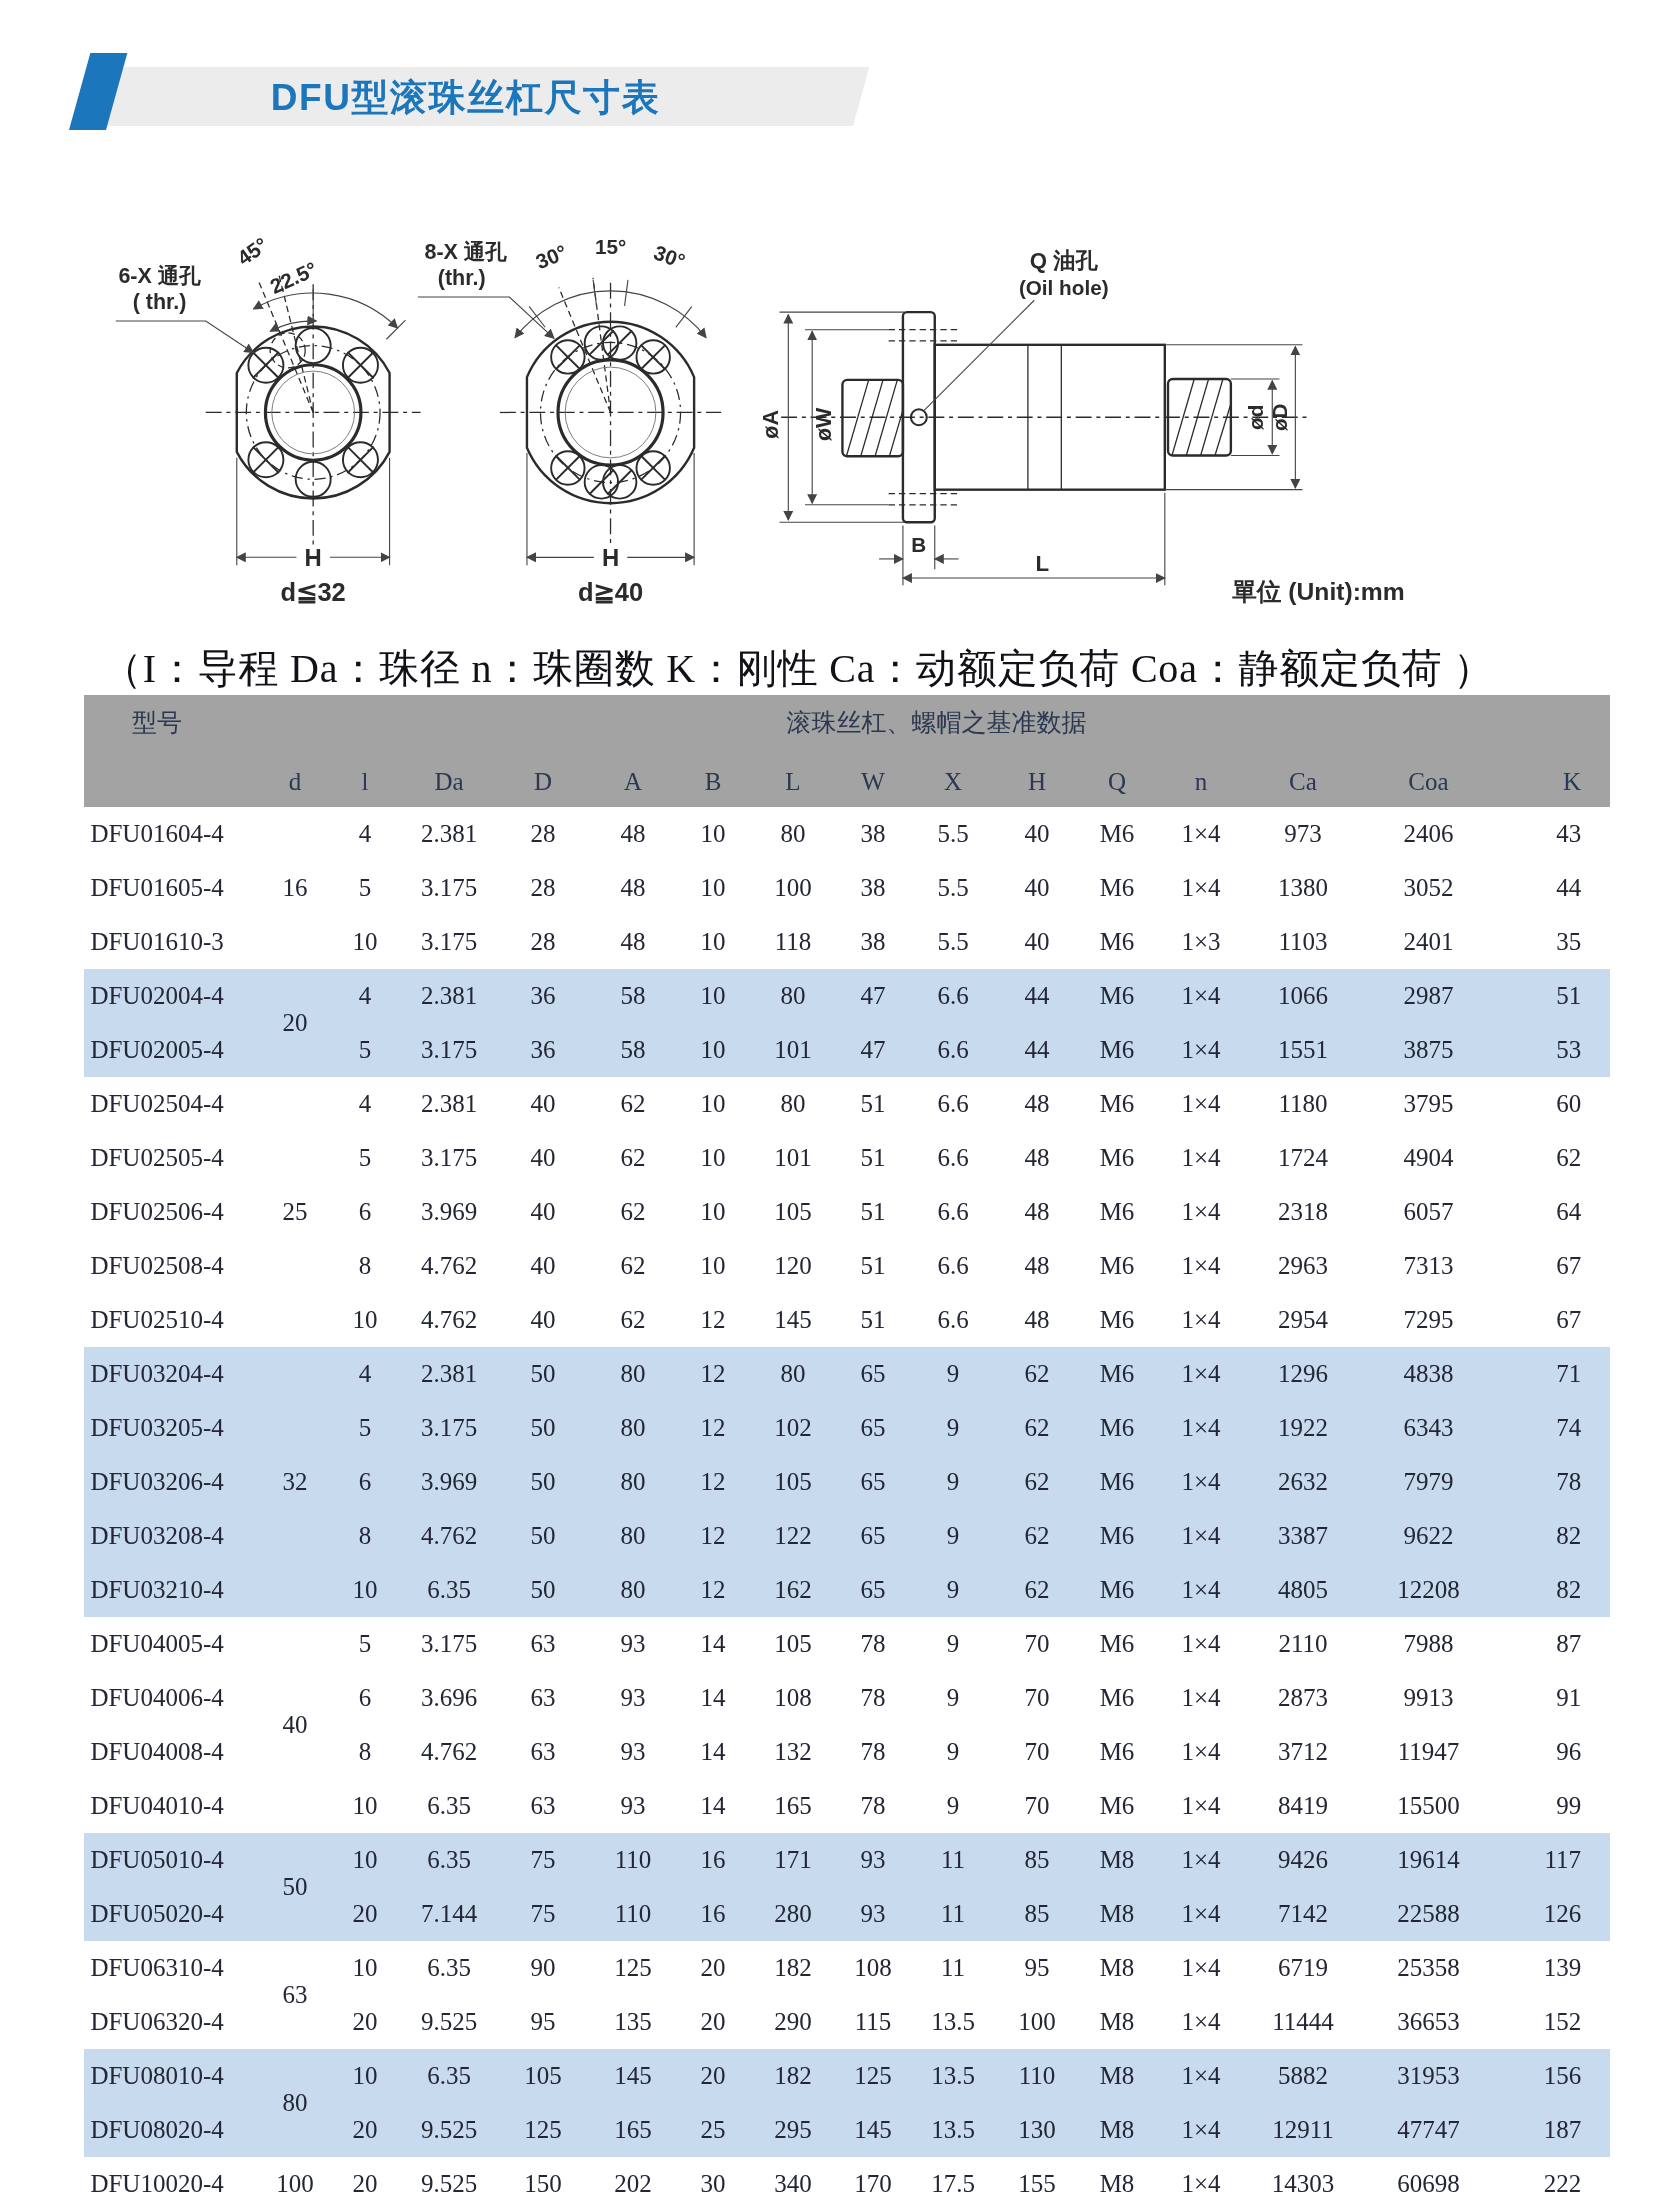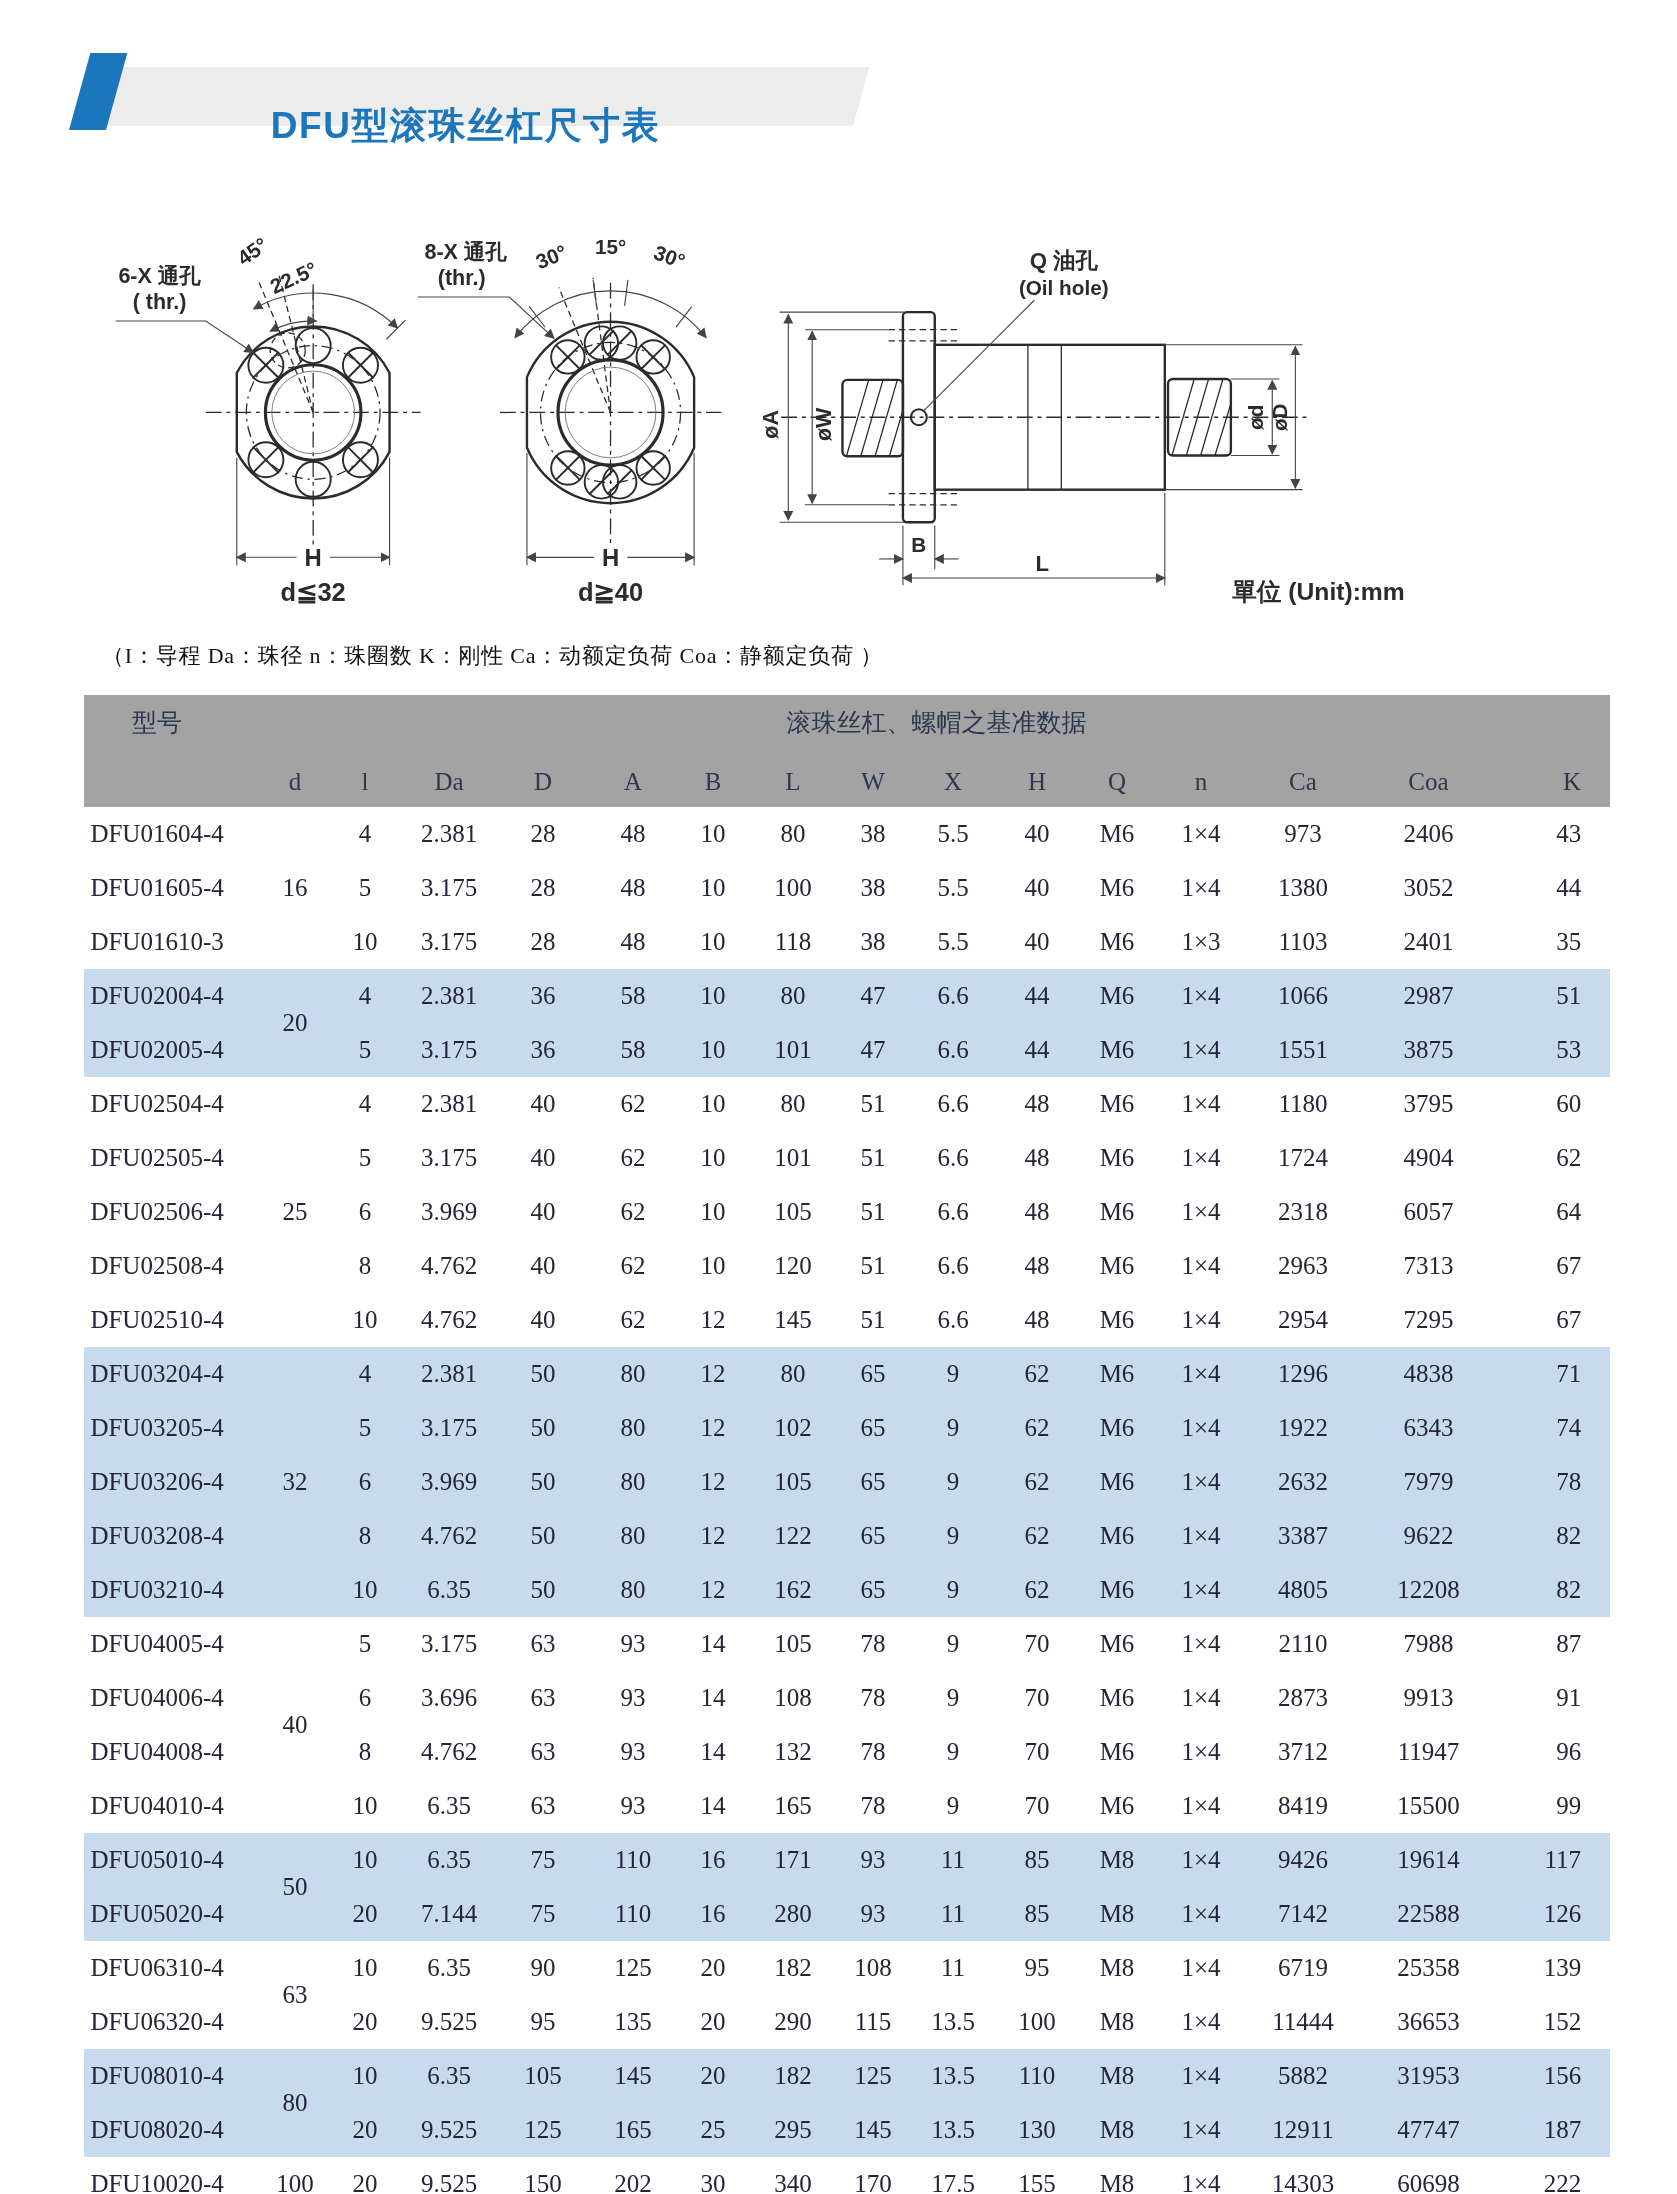--- a/index.html
+++ b/index.html
@@ -12,35 +12,35 @@
     position:absolute;left:78px;top:67px;width:775px;height:59px;
     background:#ececec;transform:skewX(-15.5deg);transform-origin:left bottom;
   }
   .band-blue{
     position:absolute;left:69px;top:53px;width:37px;height:77px;
     background:#1b76bc;transform:skewX(-15.5deg);transform-origin:left bottom;
   }
   .page-title{
     position:absolute;left:78px;top:73px;width:775px;text-align:center;
     font-family:"Liberation Sans", sans-serif;font-size:37px;font-weight:600;
-    letter-spacing:1.6px;color:#1b76bc;margin-top:28px;
+    letter-spacing:1.6px;color:#1b76bc;
   }
   
   .drawing{position:absolute;}
   svg text{font-family:"Liberation Sans", sans-serif;fill:#2b2b2b;}
   .outline{stroke:#2b2b2b;stroke-width:3;fill:none;}
   .thin{stroke:#2b2b2b;stroke-width:1.6;fill:none;}
   .lite{stroke:#777;stroke-width:1.2;fill:none;}
   .dim{stroke:#444;stroke-width:1.4;fill:none;}
   .dash{stroke-dasharray:14 6 3 6;}
   .dash2{stroke-dasharray:8 5;}
   .cl{stroke-dasharray:20 6 5 6;}
   
   .caption{
-    position:absolute;left:102px;top:641px;font-size:22px;color:#101218;
+    position:absolute;left:102px;top:641px;font-size:40px;color:#101218;
     font-family:"Liberation Serif", serif;letter-spacing:0.8px;
   }
   
   table.dims{
     position:absolute;left:84px;top:695px;width:1522px;
     border-collapse:collapse;table-layout:fixed;
     font-size:25px;color:#232634;
   }
   table.dims th{font-weight:normal;color:#2b3850;background:#a3a3a3;}
   table.dims tr.h1 th{height:53px;vertical-align:top;padding-top:11px;}

